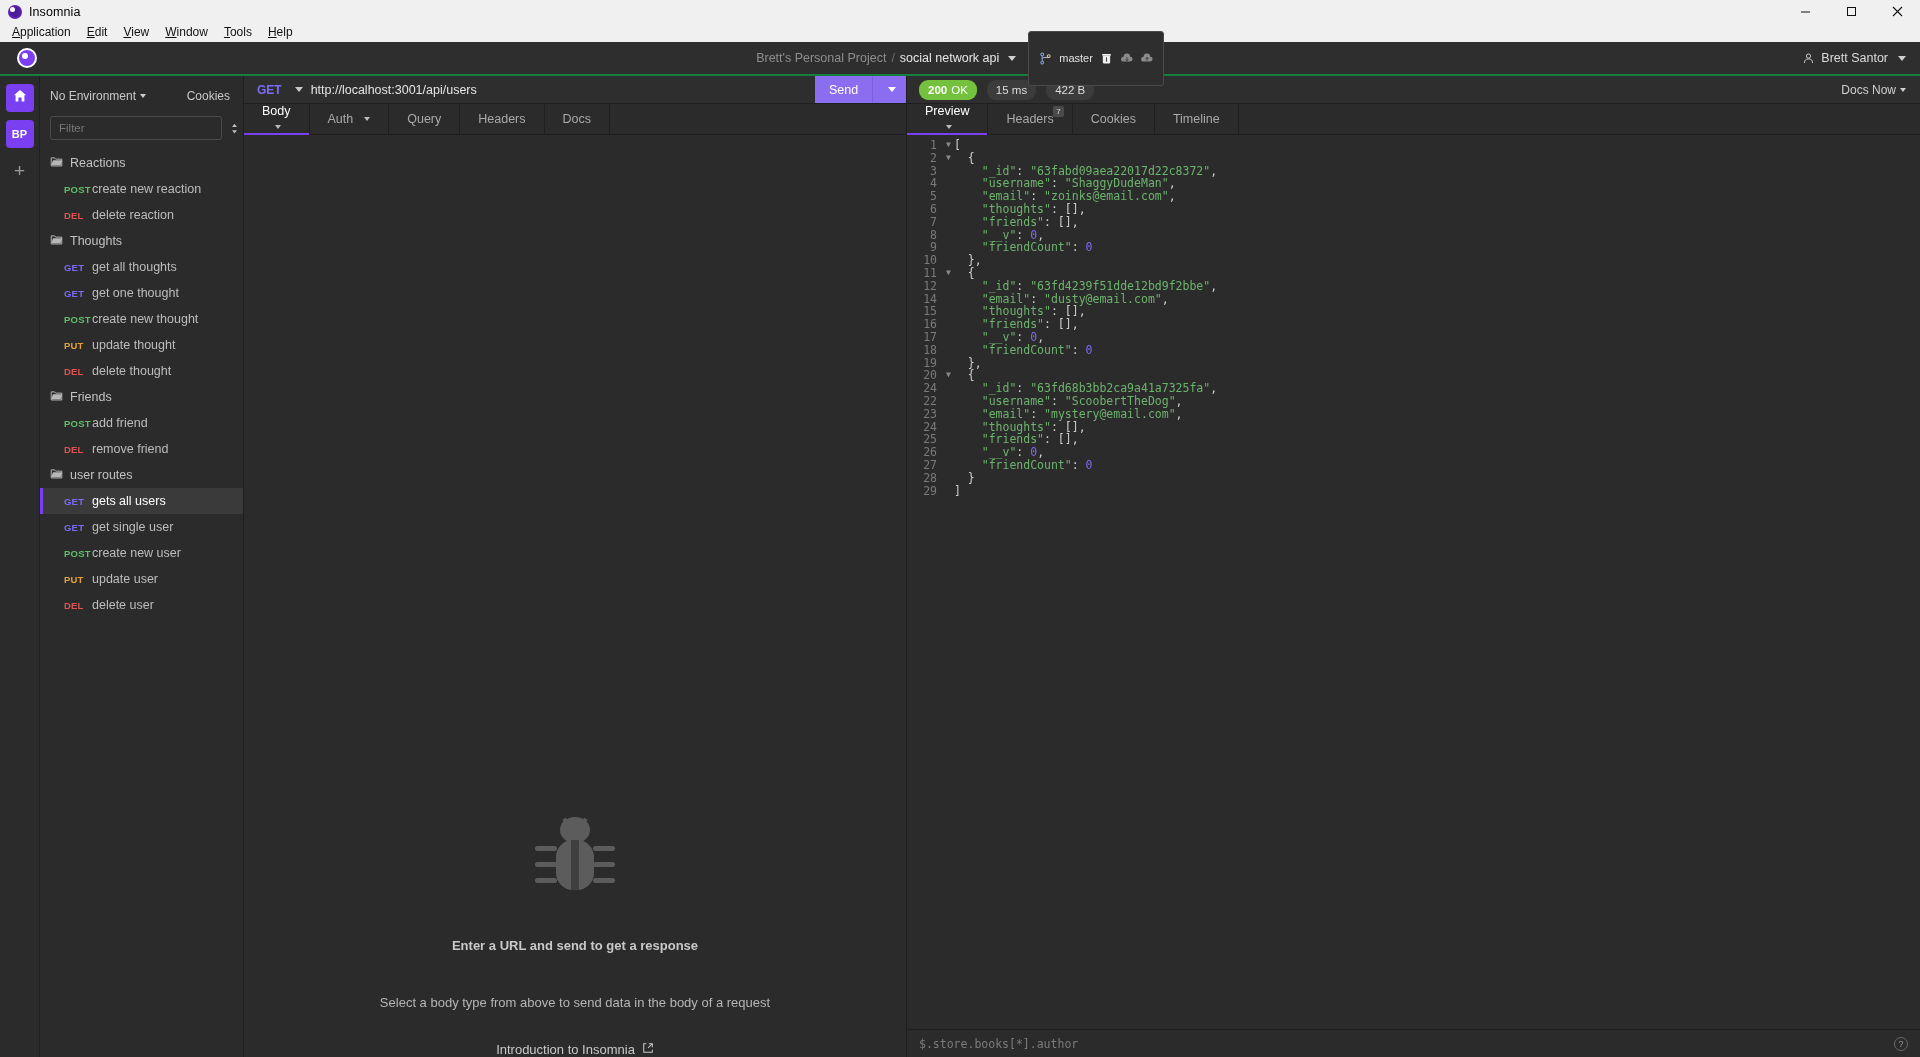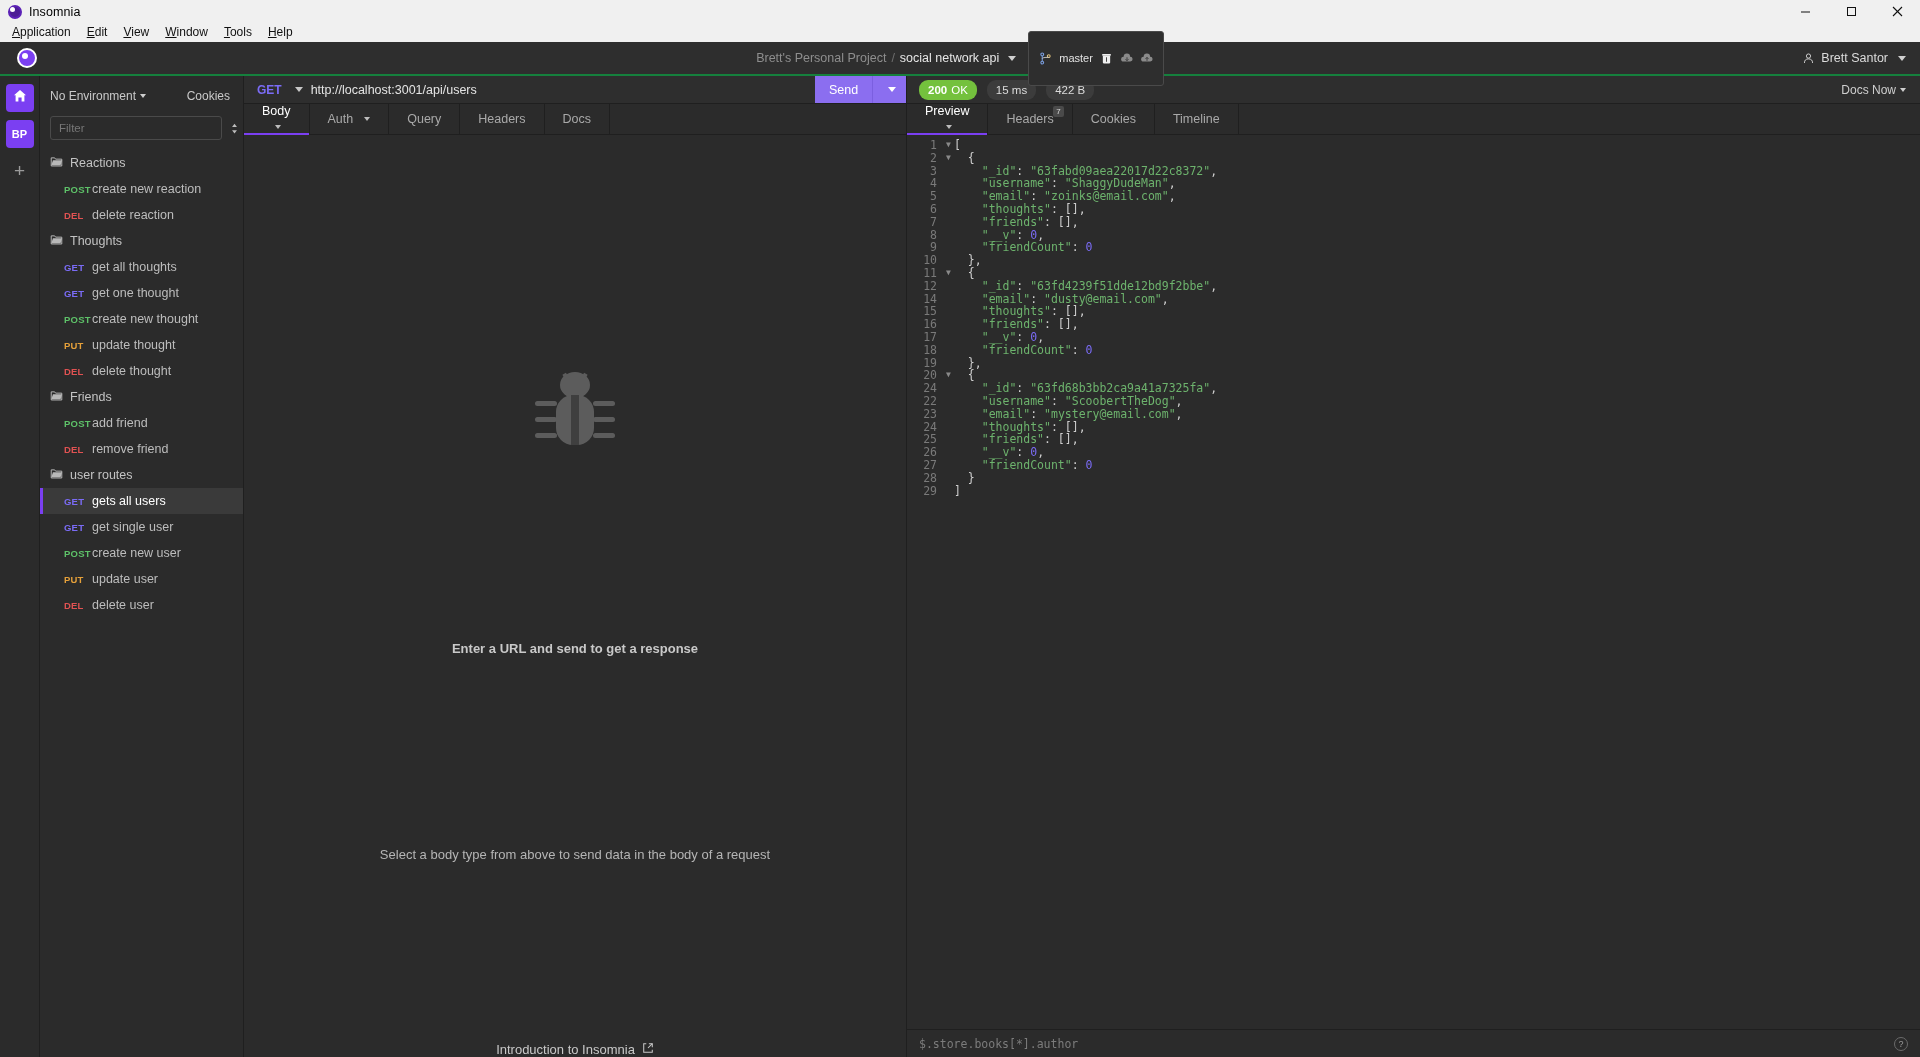--- a/index.html
+++ b/index.html
@@ -156,21 +156,21 @@
   .tab.active { color: #ffffff; flex-direction: column; }
   .tab.active::after {
     content: ""; position: absolute; left: 0; right: 0; bottom: -1px; height: 2px; background: #7b3ff2;
   }
   .tab .caret { border-top-color: #bdbdbd; }
   .tab .badge {
     position: absolute; top: 2px; right: 8px; background: #4a4a4a; color: #ddd;
     font-size: 8px; border-radius: 2px; padding: 0 3px; line-height: 11px;
   }
 
-  .empty-state { flex: 1; display: flex; flex-direction: column; align-items: center; justify-content: space-between; padding-top: 230px; }
+  .empty-state { flex: 1; display: flex; flex-direction: column; align-items: center; justify-content: flex-end; padding-top: 230px; }
   .bug { opacity: .30; }
   .empty-hint { font-size: 13px; color: #c9c9c9; font-weight: bold; margin-top: 28px; }
   .empty-sub { font-size: 13px; color: #b5b5b5; margin-top: 42px; }
   .empty-link { font-size: 13px; color: #c9c9c9; margin-top: 32px; display: flex; align-items: center; gap: 7px; }
 
   
   .res-pane { width: 1013px; display: flex; flex-direction: column; background: #2b2b2b; flex: none; min-width: 0; }
   .res-top { height: 28px; display: flex; align-items: center; background: #2e2e2e; border-bottom: 1px solid #1f1f1f; padding-left: 12px; }
   .pill { height: 20px; display: flex; align-items: center; padding: 0 9px; font-size: 11.5px; border-radius: 9px; margin-right: 10px; }
   .pill-status { background: #74c13d; color: #fff; }

